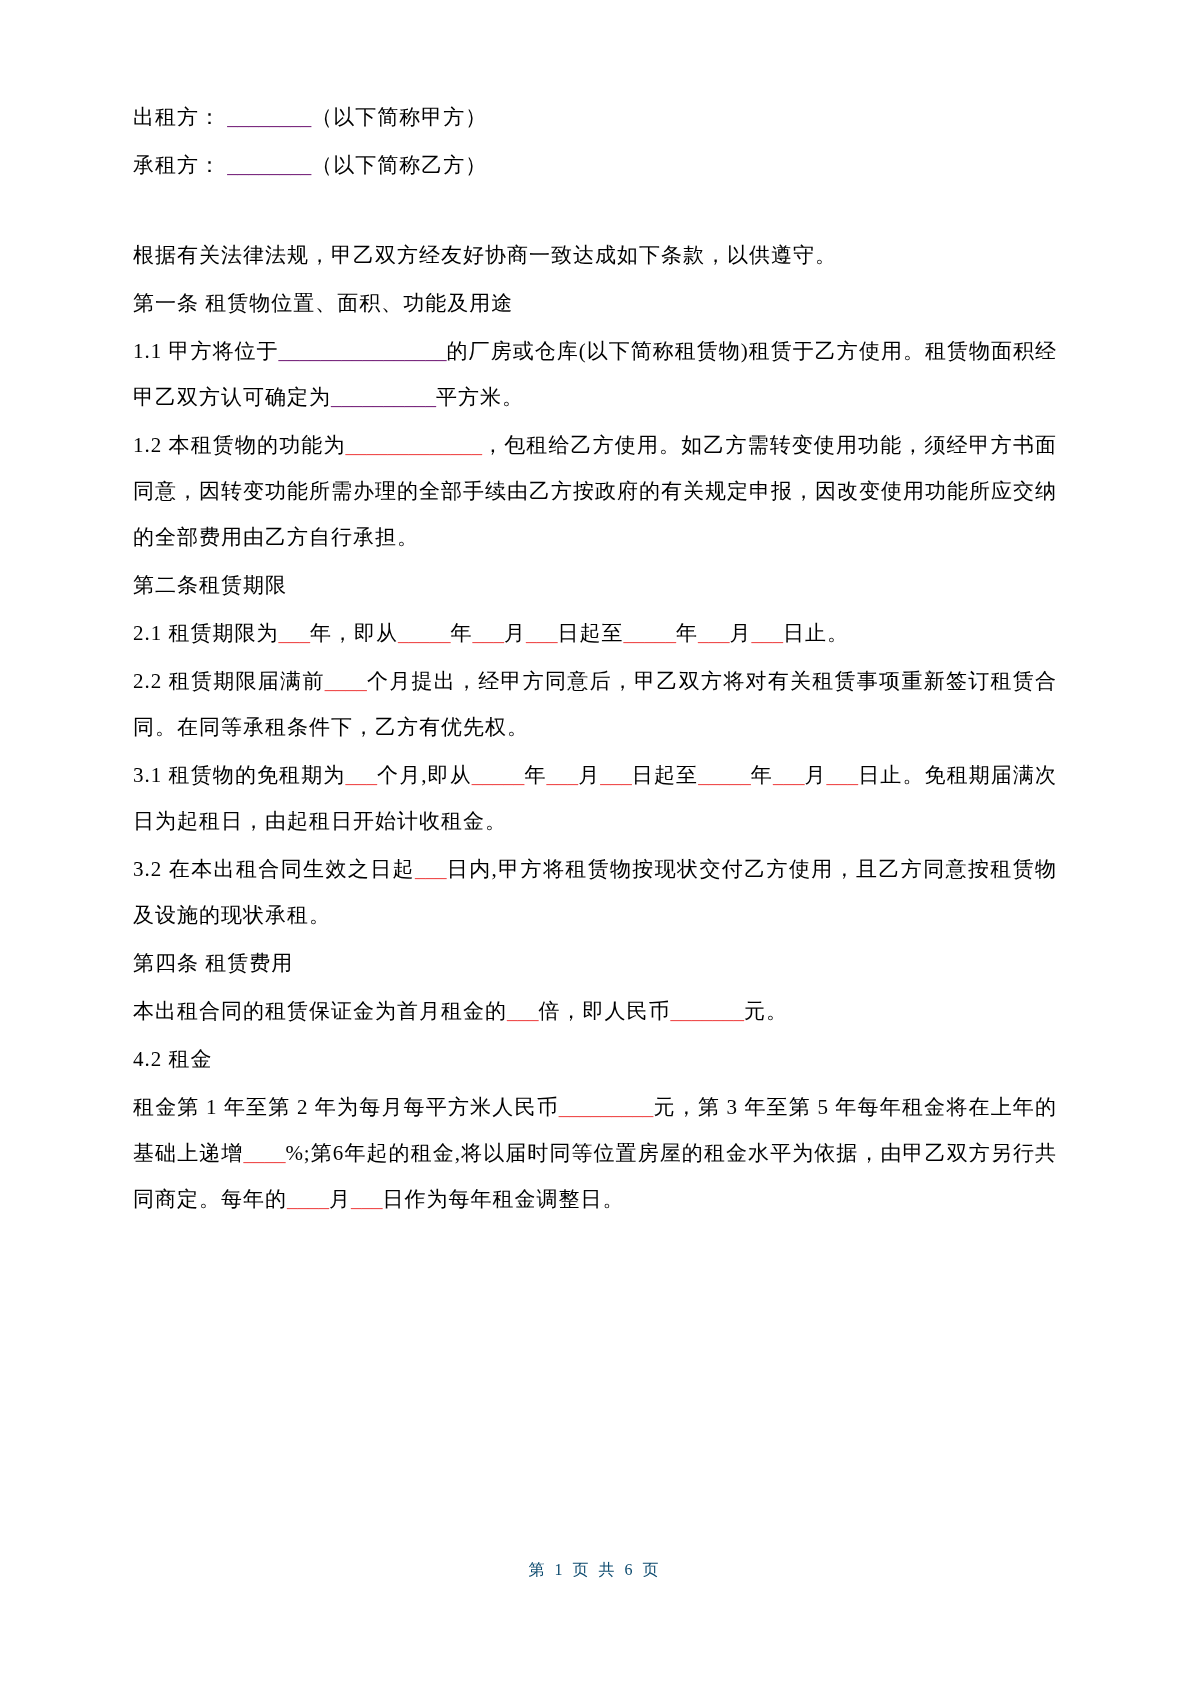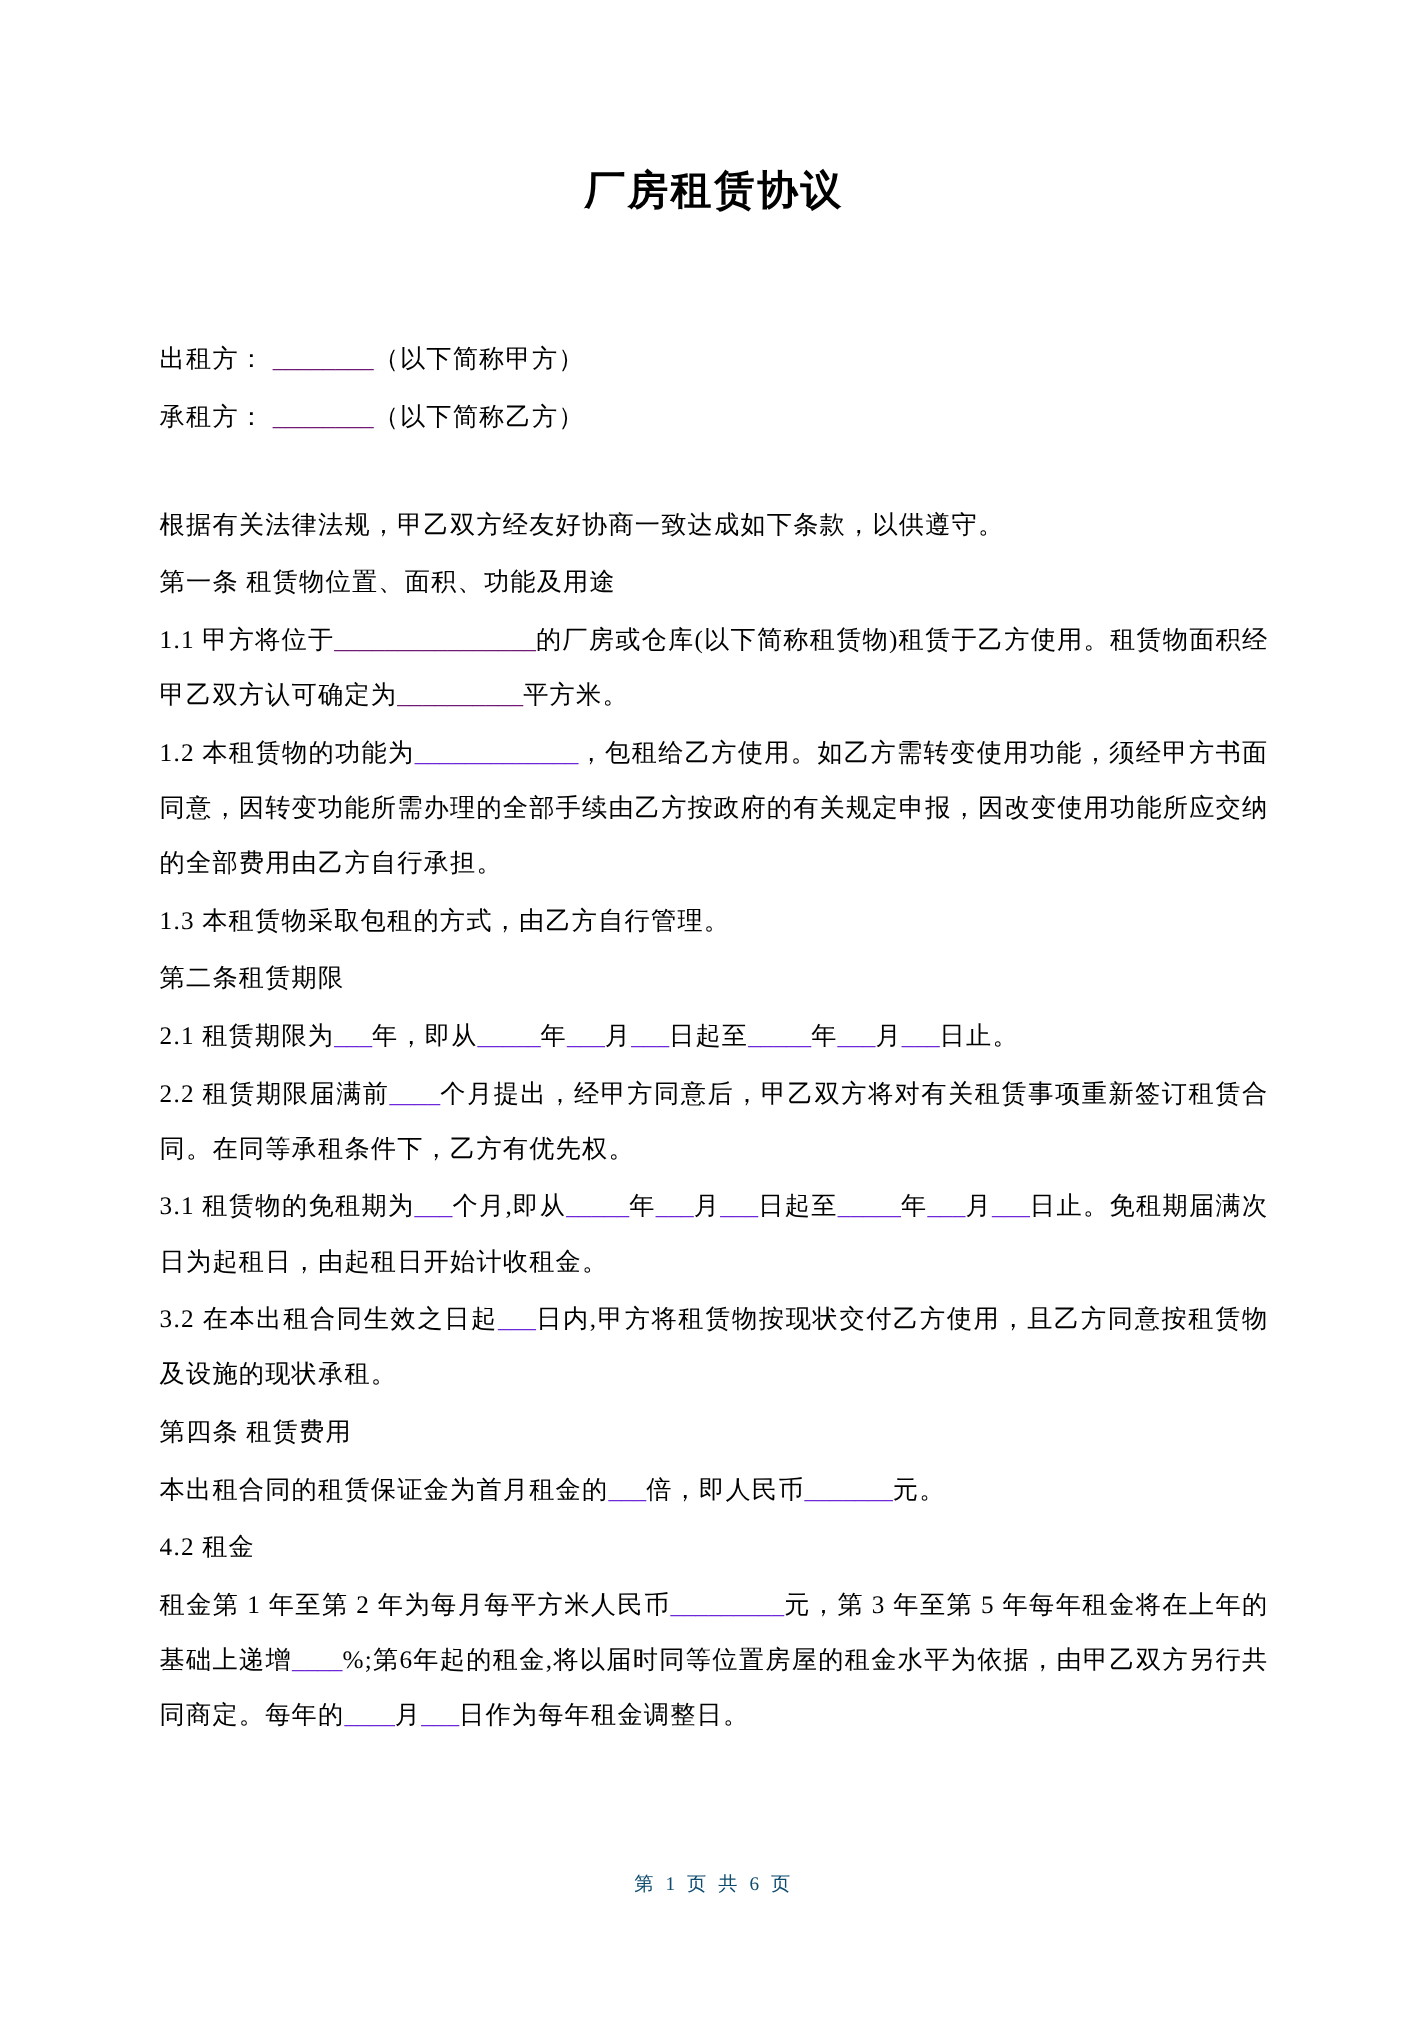--- a/index.html
+++ b/index.html
@@ -40,21 +40,21 @@
     letter-spacing: 1px;
     text-align: justify;
     text-align-last: left;
     word-break: break-all;
   }
   .gap-top {
     margin-top: 44px;
   }
   .blank {
     letter-spacing: 0;
-    color: #6d28d9;
+    color: #ef4444;
     white-space: nowrap;
   }
   .blank.grey {
     color: #701a75;
     margin-top: 30px;
   }
   .footer {
     position: absolute;
     left: 0;
     top: 1560px;
@@ -63,29 +63,27 @@
     font-size: 16px;
     letter-spacing: 3px;
     color: #0c4a6e;
   }
 </style>
 </head>
 <body>
 
 <div class="page">
   <div class="content">
-    <h1 class="title">厂房租赁协议</h1>
     <div class="doc-body">
         <p class="para">出租方： <span class="blank grey">________</span>（以下简称甲方）</p>
         <p class="para">承租方： <span class="blank grey">________</span>（以下简称乙方）</p>
         <p class="para gap-top">根据有关法律法规，甲乙双方经友好协商一致达成如下条款，以供遵守。</p>
         <p class="para">第一条 租赁物位置、面积、功能及用途</p>
         <p class="para">1.1 甲方将位于<span class="blank grey">________________</span>的厂房或仓库(以下简称租赁物)租赁于乙方使用。租赁物面积经甲乙双方认可确定为<span class="blank grey">__________</span>平方米。</p>
         <p class="para">1.2 本租赁物的功能为<span class="blank">_____________</span>，包租给乙方使用。如乙方需转变使用功能，须经甲方书面同意，因转变功能所需办理的全部手续由乙方按政府的有关规定申报，因改变使用功能所应交纳的全部费用由乙方自行承担。</p>
-        <p class="para">1.3 本租赁物采取包租的方式，由乙方自行管理。</p>
         <p class="para">第二条租赁期限</p>
         <p class="para">2.1 租赁期限为<span class="blank">___</span>年，即从<span class="blank">_____</span>年<span class="blank">___</span>月<span class="blank">___</span>日起至<span class="blank">_____</span>年<span class="blank">___</span>月<span class="blank">___</span>日止。</p>
         <p class="para">2.2 租赁期限届满前<span class="blank">____</span>个月提出，经甲方同意后，甲乙双方将对有关租赁事项重新签订租赁合同。在同等承租条件下，乙方有优先权。</p>
         <p class="para">3.1 租赁物的免租期为<span class="blank">___</span>个月,即从<span class="blank">_____</span>年<span class="blank">___</span>月<span class="blank">___</span>日起至<span class="blank">_____</span>年<span class="blank">___</span>月<span class="blank">___</span>日止。免租期届满次日为起租日，由起租日开始计收租金。</p>
         <p class="para">3.2 在本出租合同生效之日起<span class="blank">___</span>日内,甲方将租赁物按现状交付乙方使用，且乙方同意按租赁物及设施的现状承租。</p>
         <p class="para">第四条 租赁费用</p>
         <p class="para">本出租合同的租赁保证金为首月租金的<span class="blank">___</span>倍，即人民币<span class="blank">_______</span>元。</p>
         <p class="para">4.2 租金</p>
         <p class="para">租金第 1 年至第 2 年为每月每平方米人民币<span class="blank">_________</span>元，第 3 年至第 5 年每年租金将在上年的基础上递增<span class="blank">____</span>%;第6年起的租金,将以届时同等位置房屋的租金水平为依据，由甲乙双方另行共同商定。每年的<span class="blank">____</span>月<span class="blank">___</span>日作为每年租金调整日。</p>
       </div>

